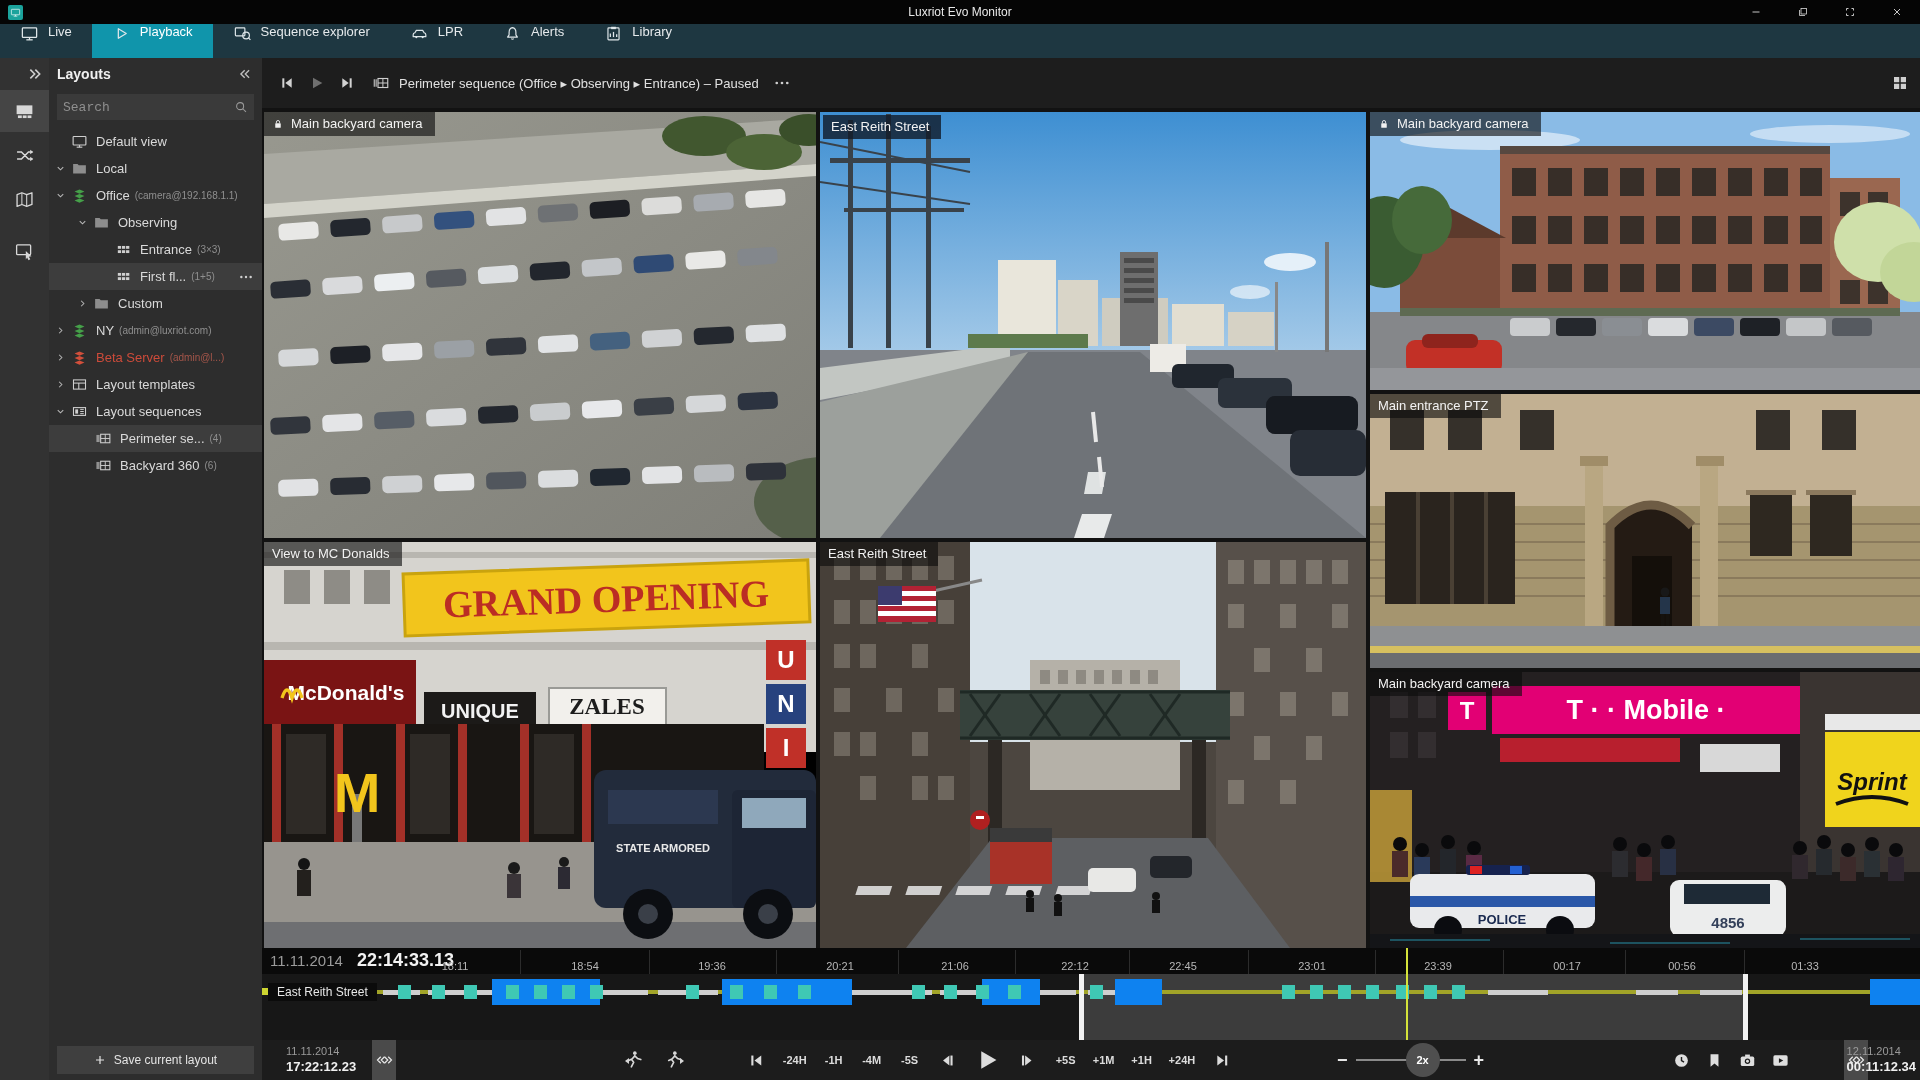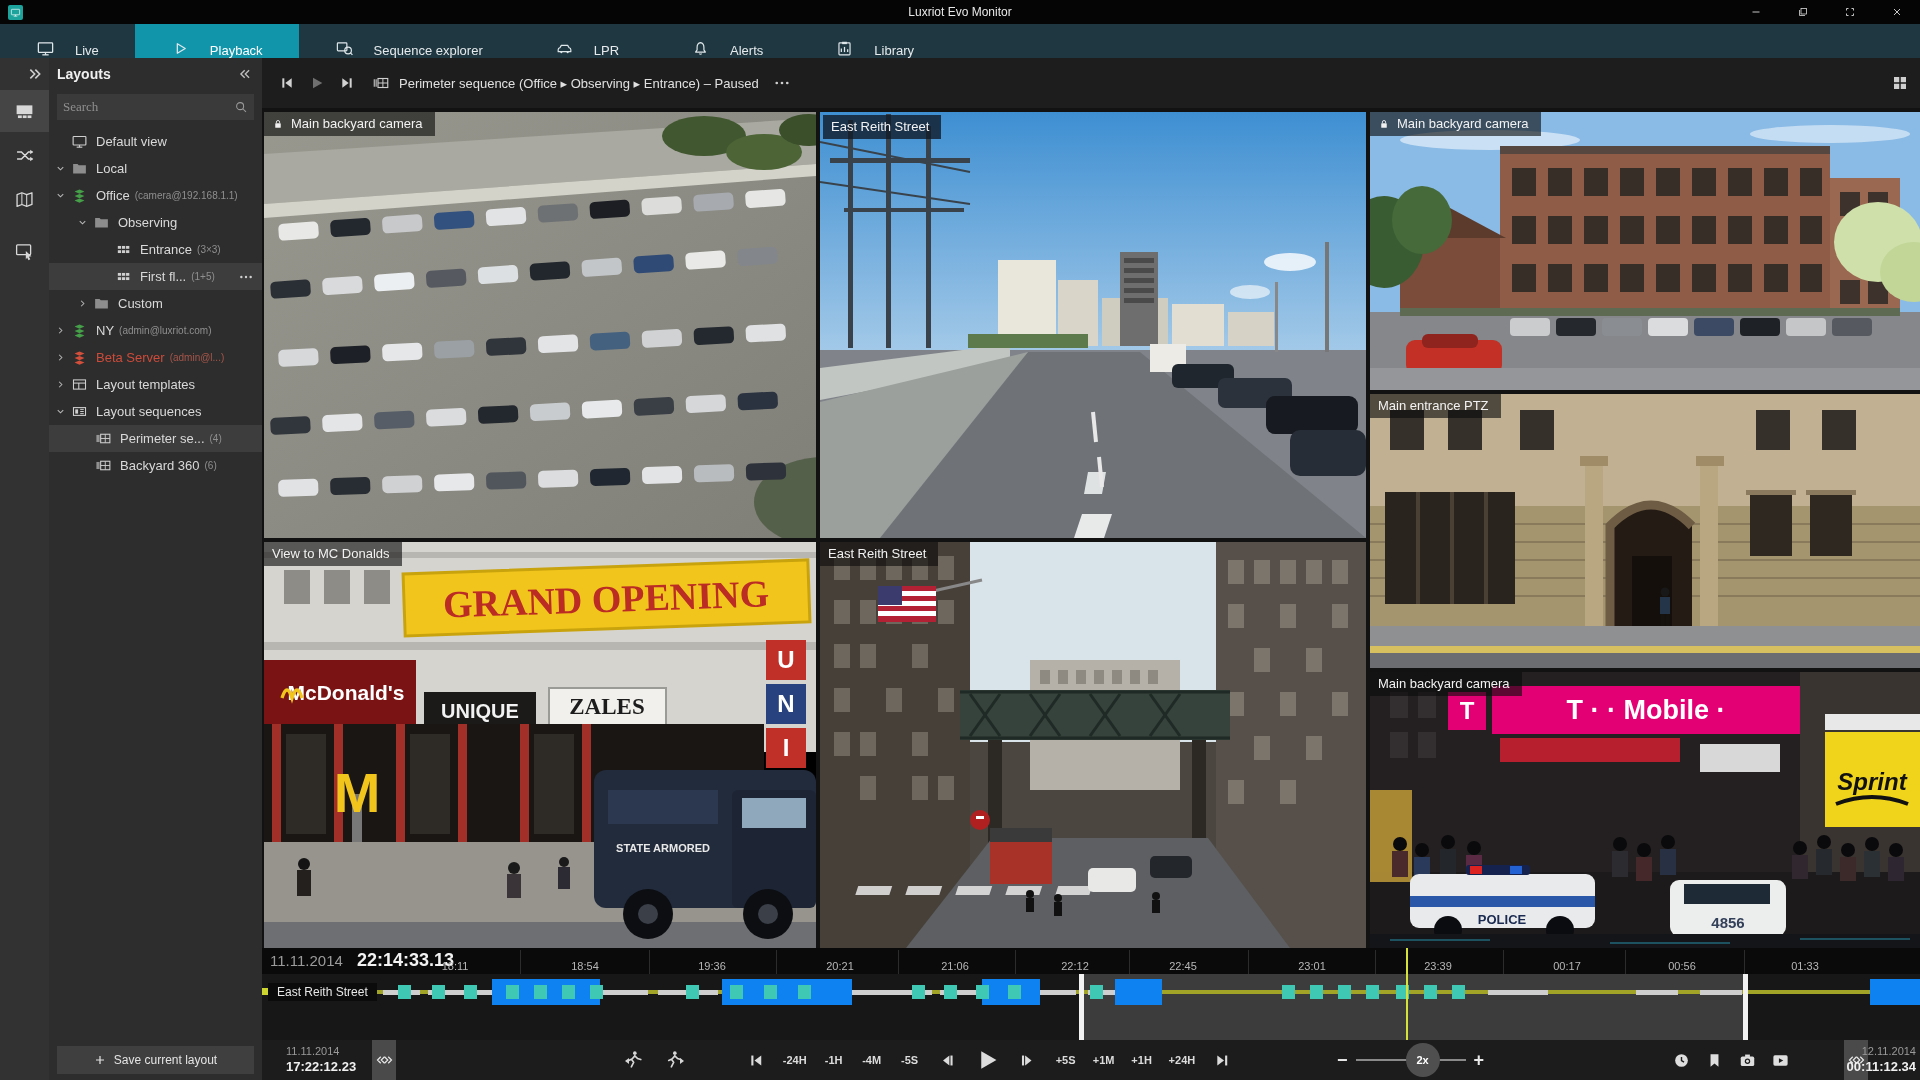--- a/index.html
+++ b/index.html
@@ -11,41 +11,41 @@
   #titlebar{position:absolute;left:0;top:0;width:1920px;height:24px;background:#050505;display:flex;align-items:center}
   #appicon{width:15px;height:15px;margin-left:8px;background:#1ba39c;border-radius:2px;display:flex;align-items:center;justify-content:center}
   #appicon svg{width:11px;height:11px;color:#eafaf8}
   #wintitle{position:absolute;left:0;right:0;text-align:center;font-size:12px;color:#e8e8e8}
   .winbtns{position:absolute;right:0;top:0;height:24px;display:flex}
   .winbtn{width:47px;height:24px;display:flex;align-items:center;justify-content:center;color:#dcdcdc}
   .winbtn svg{width:12px;height:12px}
 
   
   #tabbar{position:absolute;left:0;top:24px;width:1920px;height:34px;background:#1e3741;display:flex;align-items:stretch}
-  .tab{display:flex;align-items:flex-end;gap:20px;padding:0 36px;font-size:13px;color:#e6eaec;cursor:default}
+  .tab{display:flex;align-items:flex-start;gap:9px;padding:0 20px;font-size:13px;color:#e6eaec;cursor:default}
   .tab svg{width:19px;height:19px;color:#dfe7ea}
   .tab.active{background:#1095ab;color:#fff}
   #menus{position:absolute;right:0;top:24px;height:34px;display:flex;align-items:center;gap:0}
   .menuitem{padding:0 22px;font-size:13px;color:#e6eaec;display:flex;align-items:center;gap:8px;height:34px}
   .menuitem svg{width:18px;height:18px}
 
   
   #rail{position:absolute;left:0;top:58px;width:49px;height:1022px;background:#323232}
   #rail-expand{position:absolute;right:4px;top:8px;width:20px;height:16px;color:#cfcfcf}
   .railbtn{position:absolute;left:0;width:49px;height:42px;display:flex;align-items:center;justify-content:center;color:#d8d8d8}
   .railbtn svg{width:21px;height:21px}
   .railbtn.active{background:#454545}
 
   
   #sidebar{position:absolute;left:49px;top:58px;width:213px;height:1022px;background:#2d2d2d}
   #sb-head{height:32px;display:flex;align-items:center;padding:0 8px;justify-content:space-between}
   #sb-title{font-size:14px;font-weight:bold;color:#f0f0f0}
   #sb-collapse{color:#bdbdbd;width:18px;height:14px}
   #sb-search{margin:4px 8px 8px;height:26px;background:#3a3a3a;display:flex;align-items:center;padding:0 6px}
-  #sb-search input{flex:1;background:transparent;border:0;outline:0;color:#cfcfcf;font-size:13px;font-family:Liberation Serif, serif}
+  #sb-search input{flex:1;background:transparent;border:0;outline:0;color:#cfcfcf;font-size:13px;font-family:Liberation Mono, monospace}
   #sb-search input::placeholder{color:#8f8f8f}
   #sb-search svg{width:14px;height:14px;color:#9a9a9a}
   .trow{height:27px;display:flex;align-items:center;font-size:13px;color:#d9d9d9;position:relative}
   .trow.sel{background:#3d3d3d}
   .chevbox{width:22px;display:flex;justify-content:center;color:#b9b9b9;flex:none}
   .chevbox svg{width:11px;height:11px}
   .sp{width:22px;flex:none}
   .sp2{width:24px;flex:none}
   .ticon{width:17px;height:17px;margin-right:8px;flex:none;color:#cfcfcf}
   .tlabel{white-space:nowrap}
@@ -99,21 +99,21 @@
   .seg-gray1{position:absolute;height:5px;top:11.5px;background:#cfcfcf;z-index:2}
   .blk-teal{position:absolute;width:13px;height:14px;top:7px;background:#3fc8b4;z-index:3}
   .blk-blue1{position:absolute;height:26px;top:1px;background:#0e82f0;z-index:2}
   .base-teal{position:absolute;height:9px;top:10px;background:#2fbfae;z-index:1}
   .seg-gray2{position:absolute;height:3px;top:13px;background:#d2d2d2;z-index:3}
   .blk-blue2{position:absolute;height:24px;top:3px;background:#0a84ff;z-index:2}
 
   
   #bottombar{position:absolute;left:262px;top:1040px;width:1658px;height:40px;background:#1c1c1c}
   #bb-ldate{position:absolute;left:24px;top:4px;text-align:left;line-height:15px}
-  #bb-rdate{position:absolute;right:4px;top:4px;text-align:right;line-height:15px}
+  #bb-rdate{position:absolute;right:4px;top:4px;text-align:left;line-height:15px}
   .bbdate .d{font-size:11px;color:#9a9a9a}
   .bbdate .t{font-size:13px;font-weight:bold;color:#f0f0f0}
   .chevtab{position:absolute;top:0;width:24px;height:40px;background:#4a4a4a;display:flex;align-items:center;justify-content:center;color:#e8e8e8}
   .chevtab svg{width:12px;height:12px}
   #motions{position:absolute;left:360px;top:0;height:40px;display:flex;align-items:center;gap:18px;color:#d6d6d6}
   #motions svg{width:22px;height:22px}
   #transport{position:absolute;left:727px;top:0;height:40px;transform:translateX(-50%);display:flex;align-items:center;gap:4px}
   .tpbtn{min-width:34px;padding:0 6px;height:40px;display:flex;align-items:center;justify-content:center;
     color:#dcdcdc;font-size:11px;font-weight:bold}
   .tpbtn svg{width:17px;height:17px}

